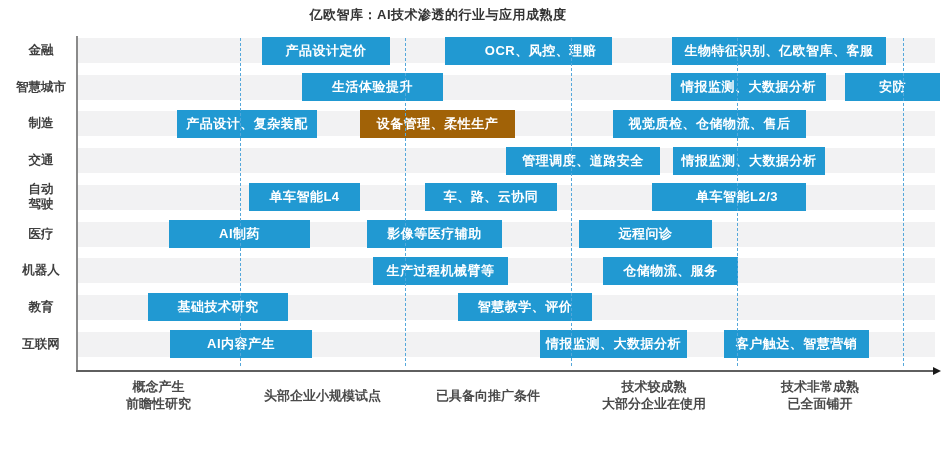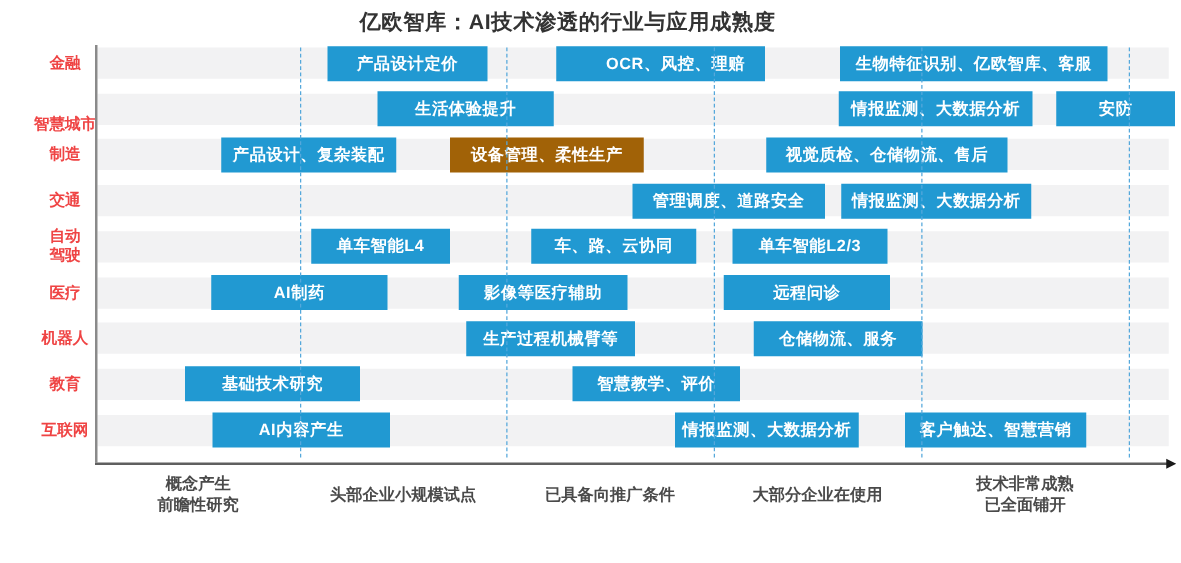--- a/index.html
+++ b/index.html
@@ -1,27 +1,27 @@
 <!DOCTYPE html>
 <html><head>
 <meta charset="utf-8">
 <style>
   html,body{margin:0;padding:0;background:#fff;}
   #stage{
     position:relative;width:945px;height:450px;background:#ffffff;overflow:hidden;
     font-family:"Liberation Sans","DejaVu Sans",sans-serif;
   }
   .title{
-    position:absolute;left:16px;top:6px;width:876px;text-align:center;
-    font-size:17px;font-weight:700;color:#333333;letter-spacing:0.5px;
+    position:absolute;left:0;top:6px;width:876px;text-align:center;
+    font-size:13px;font-weight:700;color:#333333;letter-spacing:0.5px;
   }
   .row-band{position:absolute;height:25px;background:#F2F2F3;}
   .row-label{
-    position:absolute;left:16px;width:72px;text-align:center;
-    font-size:12.5px;font-weight:700;color:#ef4444;line-height:15px;
+    position:absolute;left:5px;width:72px;text-align:center;
+    font-size:12.5px;font-weight:700;color:#404040;line-height:15px;
   }
   .chart-box{
     position:absolute;height:28px;display:flex;align-items:center;justify-content:center;
     color:#ffffff;font-size:13px;font-weight:700;white-space:nowrap;letter-spacing:0.5px;
   }
   .gridline{position:absolute;width:0;border-left:1px dashed #55A8DB;}
   .y-axis{position:absolute;width:1.5px;background:#8a8a8a;}
   .x-axis{position:absolute;height:1.5px;background:#5f5f5f;}
   .axis-arrow{
     position:absolute;width:0;height:0;
@@ -43,21 +43,21 @@
   <div class="title">亿欧智库：AI技术渗透的行业与应用成熟度</div>
   <div id="plot">
       <div class="row-band" style="left: 78px; top: 38px; width: 857px;"></div>
       <div class="row-label" style="top: 43px;">
         <div>金融</div>
       </div>
       <div class="chart-box" style="left: 262px; top: 36.5px; width: 128px; background: rgb(33, 153, 210);">产品设计定价</div>
       <div class="chart-box" style="left: 445px; top: 36.5px; width: 143px; background: rgb(33, 153, 210); padding-left: 24px;">OCR、风控、理赔</div>
       <div class="chart-box" style="left: 672px; top: 36.5px; width: 214px; background: rgb(33, 153, 210);">生物特征识别、亿欧智库、客服</div>
       <div class="row-band" style="left: 78px; top: 74.7px; width: 857px;"></div>
-      <div class="row-label" style="top: 79.7px; margin-top: 12px;">
+      <div class="row-label" style="top: 79.7px;">
         <div>智慧城市</div>
       </div>
       <div class="chart-box" style="left: 302px; top: 73.2px; width: 141px; background: rgb(33, 153, 210);">生活体验提升</div>
       <div class="chart-box" style="left: 671px; top: 73.2px; width: 155px; background: rgb(33, 153, 210);">情报监测、大数据分析</div>
       <div class="chart-box" style="left: 845px; top: 73.2px; width: 95px; background: rgb(33, 153, 210);">安防</div>
       <div class="row-band" style="left: 78px; top: 111.4px; width: 857px;"></div>
       <div class="row-label" style="top: 116.4px;">
         <div>制造</div>
       </div>
       <div class="chart-box" style="left: 177px; top: 109.9px; width: 140px; background: rgb(33, 153, 210);">产品设计、复杂装配</div>
@@ -69,21 +69,21 @@
       </div>
       <div class="chart-box" style="left: 506px; top: 146.6px; width: 154px; background: rgb(33, 153, 210);">管理调度、道路安全</div>
       <div class="chart-box" style="left: 673px; top: 146.6px; width: 152px; background: rgb(33, 153, 210);">情报监测、大数据分析</div>
       <div class="row-band" style="left: 78px; top: 184.8px; width: 857px;"></div>
       <div class="row-label" style="top: 182.3px;">
         <div>自动</div>
         <div>驾驶</div>
       </div>
       <div class="chart-box" style="left: 249px; top: 183.3px; width: 111px; background: rgb(33, 153, 210);">单车智能L4</div>
       <div class="chart-box" style="left: 425px; top: 183.3px; width: 132px; background: rgb(33, 153, 210);">车、路、云协同</div>
-      <div class="chart-box" style="left: 586px; top: 183.3px; width: 124px; background: rgb(33, 153, 210);">单车智能L2/3</div>
+      <div class="chart-box" style="left: 652px; top: 183.3px; width: 138px; background: rgb(33, 153, 210); padding-left: 16px;">单车智能L2/3</div>
       <div class="row-band" style="left: 78px; top: 221.5px; width: 857px;"></div>
       <div class="row-label" style="top: 226.5px;">
         <div>医疗</div>
       </div>
       <div class="chart-box" style="left: 169px; top: 220px; width: 141px; background: rgb(33, 153, 210);">AI制药</div>
       <div class="chart-box" style="left: 367px; top: 220px; width: 135px; background: rgb(33, 153, 210);">影像等医疗辅助</div>
       <div class="chart-box" style="left: 579px; top: 220px; width: 133px; background: rgb(33, 153, 210);">远程问诊</div>
       <div class="row-band" style="left: 78px; top: 258.2px; width: 857px;"></div>
       <div class="row-label" style="top: 263.2px;">
         <div>机器人</div>
@@ -115,20 +115,21 @@
         <div>概念产生</div>
         <div>前瞻性研究</div>
       </div>
       <div class="stage-label" style="left: 322.5px; top: 378px;">
         <div>头部企业小规模试点</div>
       </div>
       <div class="stage-label" style="left: 488px; top: 378px;">
         <div>已具备向推广条件</div>
       </div>
       <div class="stage-label" style="left: 654px; top: 378px;">
+        <div>技术较成熟</div>
         <div>大部分企业在使用</div>
       </div>
       <div class="stage-label" style="left: 820px; top: 378px;">
         <div>技术非常成熟</div>
         <div>已全面铺开</div>
       </div>
     </div>
 </div>
 
 </body></html>

